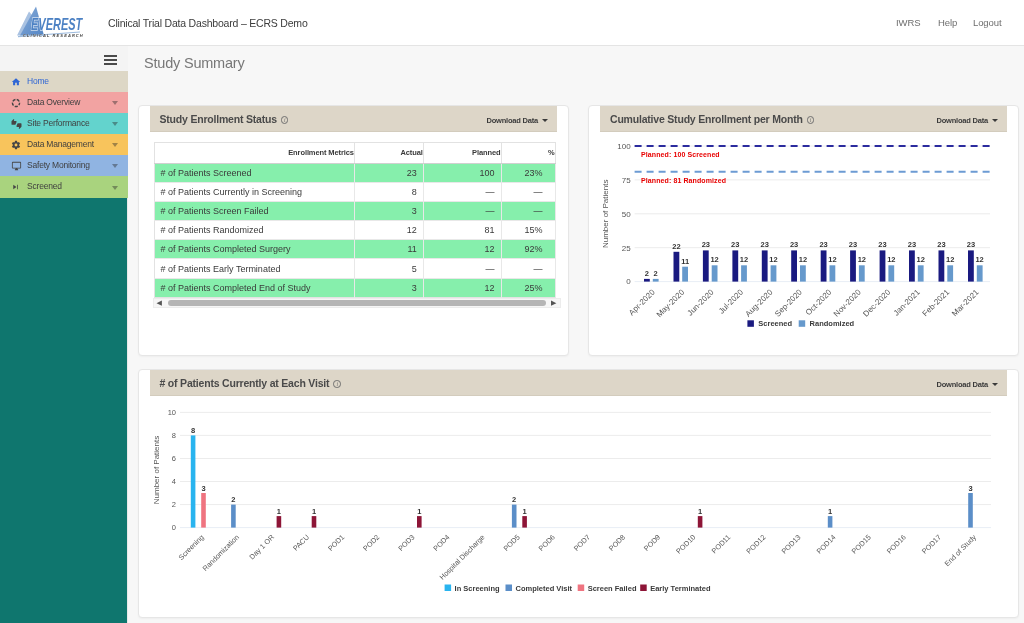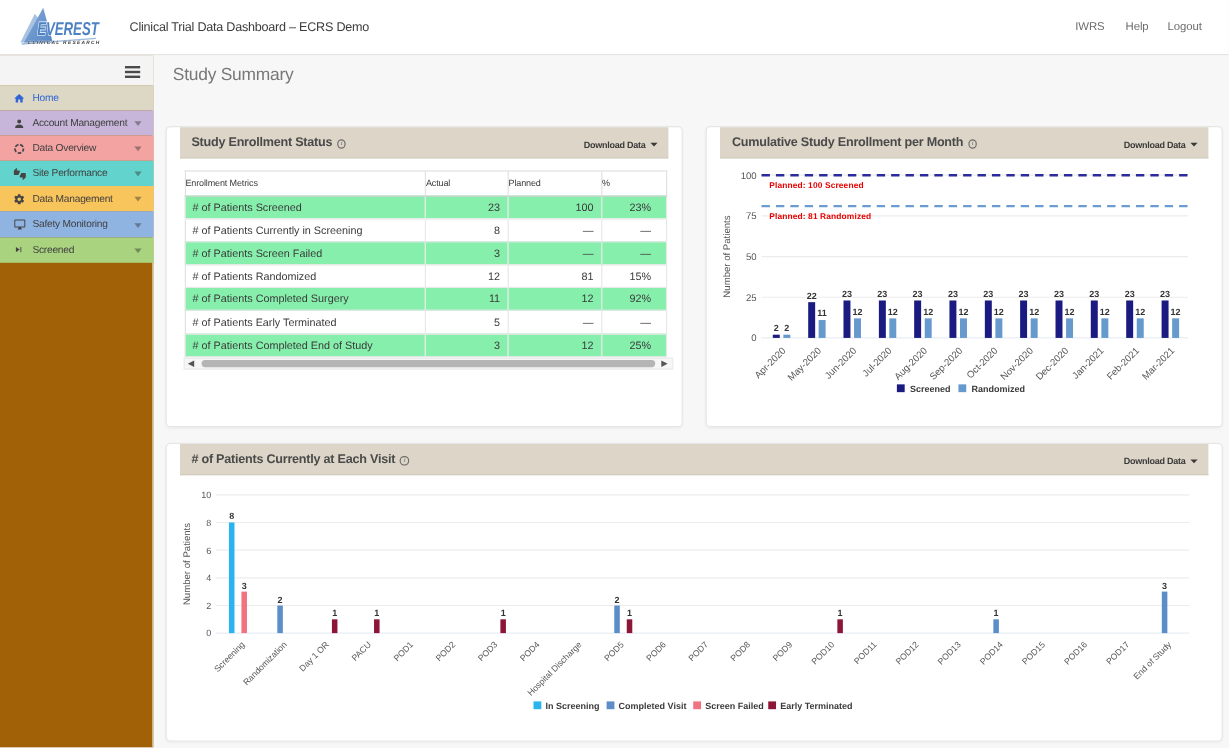--- a/index.html
+++ b/index.html
@@ -1,36 +1,36 @@
 <!DOCTYPE html>
 <html><head><meta charset="utf-8">
 <style>
 * { margin:0; padding:0; box-sizing:border-box; }
 html,body { width:1024px; height:623px; font-family:"Liberation Sans", sans-serif; background:#f7f7f7; overflow:hidden; }
 #page { position:relative; width:1024px; height:490px; }
 .hdr { position:absolute; left:0; top:0; width:1024px; height:46px; background:#fff; border-bottom:1px solid #e4e4e4; z-index:5; }
 .hdr-title { position:absolute; left:108px; top:17px; font-size:10.5px; letter-spacing:-0.2px; color:#3c3c3c; }
 .hl { position:absolute; top:17px; font-size:9.5px; letter-spacing:-0.1px; color:#6e6e6e; }
-.sidebar { position:absolute; left:0; top:46px; width:128px; height:577px; background:#a16207; border-right:1px solid #e8e8e8; z-index:4; }
+.sidebar { position:absolute; left:0; top:46px; width:128px; height:577px; background:#0f766e; border-right:1px solid #e8e8e8; z-index:4; }
 .burger { position:absolute; left:0; top:0; width:128px; height:25px; background:#f4f4f4; }
 .burger svg { position:absolute; right:11px; top:9px; }
 .menu { position:absolute; left:0; top:25px; width:128px; }
 .mi { position:relative; height:21.1px; line-height:21.1px; white-space:nowrap; }
 .mic { position:absolute; left:11px; top:50%; transform:translateY(-50%); display:inline-flex; }
 .mit { position:absolute; left:27px; font-size:8.5px; letter-spacing:-0.2px; }
 .chev { position:absolute; right:10px; top:50%; margin-top:-1.5px; width:0; height:0; border-left:3.2px solid transparent; border-right:3.2px solid transparent; border-top:4px solid rgba(40,40,40,0.42); }
 .main-title { position:absolute; left:144px; top:55px; font-size:14.5px; letter-spacing:-0.2px; color:#777; }
 .card { position:absolute; background:#fff; border:1px solid #e6e6e6; border-radius:4px; box-shadow:0 1px 2px rgba(0,0,0,0.04); }
 .chead { position:absolute; left:11px; right:11px; top:0; height:26px; background:#ddd6c8; border-bottom:1px solid #d3ccbd; }
 .chead .t { position:absolute; left:10px; top:7px; font-size:10.5px; letter-spacing:-0.2px; font-weight:bold; color:#4a4a4a; }
 .chead .dl { position:absolute; right:9px; top:9.5px; font-size:7.5px; letter-spacing:-0.2px; font-weight:bold; color:#3a3a3a; }
 .dl .caret { display:inline-block; width:0; height:0; border-left:3px solid transparent; border-right:3px solid transparent; border-top:3.5px solid #3a3a3a; margin-left:4px; vertical-align:1px; }
 .info { display:inline-block; width:7.5px; height:7.5px; line-height:7.5px; border:1px solid #6f6f6f; border-radius:50%; font-size:5.5px; font-weight:normal; color:#6a6a6a; text-align:center; margin-left:4px; vertical-align:1px; font-style:italic; font-family:"Liberation Serif", serif; }
 table.enr { position:absolute; left:15px; top:35.5px; width:402px; border-collapse:collapse; font-size:9px; color:#3a3a3a; border:1px solid #e2e2e2; }
-table.enr th { font-weight:normal; text-align:left; height:21px; border:1px solid #e2e2e2; border-bottom:1px solid #d0d0d0; font-size:7.5px; letter-spacing:-0.1px; }
+table.enr th { font-weight:bold; text-align:right; height:21px; border:1px solid #e2e2e2; border-bottom:1px solid #d0d0d0; font-size:7.5px; letter-spacing:-0.1px; }
 table.enr td { height:19.2px; border-right:1px solid #e8e8e8; border-top:1px solid #e8e8e8; padding:0; }
 table.enr tr.odd td { background:#86efac; }
 table.enr td.c1 { padding-left:6px; width:201px; }
 table.enr td.c2, table.enr td.c3 { text-align:right; padding-right:6px; }
 table.enr td.c2 { width:69px; } table.enr td.c3 { width:78px; }
 table.enr td.c4 { text-align:right; padding-right:12px; width:54px; }
 .scroll { position:absolute; left:14px; top:191.5px; width:408px; height:10px; background:#f6f6f6; border:1px solid #ececec; }
 .thumb { position:absolute; left:14px; top:1px; height:6.5px; width:378px; background:#b5b5b5; border-radius:3px; }
 .arr { position:absolute; top:0.5px; font-size:7px; color:#555; }
 </style></head>
@@ -66,29 +66,20 @@
         </svg>
       </div>
     <div class="menu">
         <div class="mi" style="background:#ddd7c6">
           <span class="mic">
             <svg width="10" height="10" viewBox="0 0 24 24">
               <path fill="#2f66d4" d="M12 3 2 12h3v8h5v-6h4v6h5v-8h3z"></path>
             </svg>
           </span>
           <span class="mit" style="color:#2f66d4">Home</span>
-        </div>
-        <div class="mi" style="background:#c7b6d9">
-          <span class="mic">
-            <svg width="10" height="10" viewBox="0 0 24 24">
-              <path fill="#454545" d="M12 12a4 4 0 1 0 0-8 4 4 0 0 0 0 8zm0 2c-3.3 0-8 1.7-8 5v2h16v-2c0-3.3-4.7-5-8-5z"></path>
-            </svg>
-          </span>
-          <span class="mit" style="color:#3f3f3f">Account Management</span>
-          <span class="chev"></span>
         </div>
         <div class="mi" style="background:#f2a3a2">
           <span class="mic">
             <svg width="10" height="10" viewBox="0 0 24 24">
               <circle cx="12" cy="12" r="8.5" fill="none" stroke="#454545" stroke-width="3.4" stroke-dasharray="7.5 3.2" stroke-dashoffset="2"></circle>
             </svg>
           </span>
           <span class="mit" style="color:#3f3f3f">Data Overview</span>
           <span class="chev"></span>
         </div>

